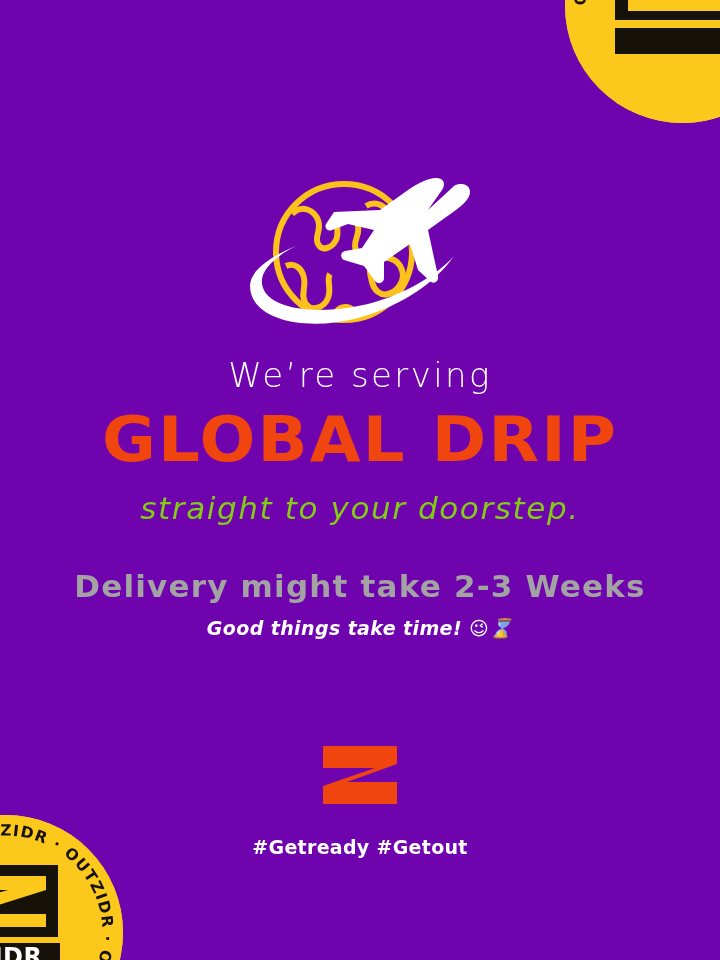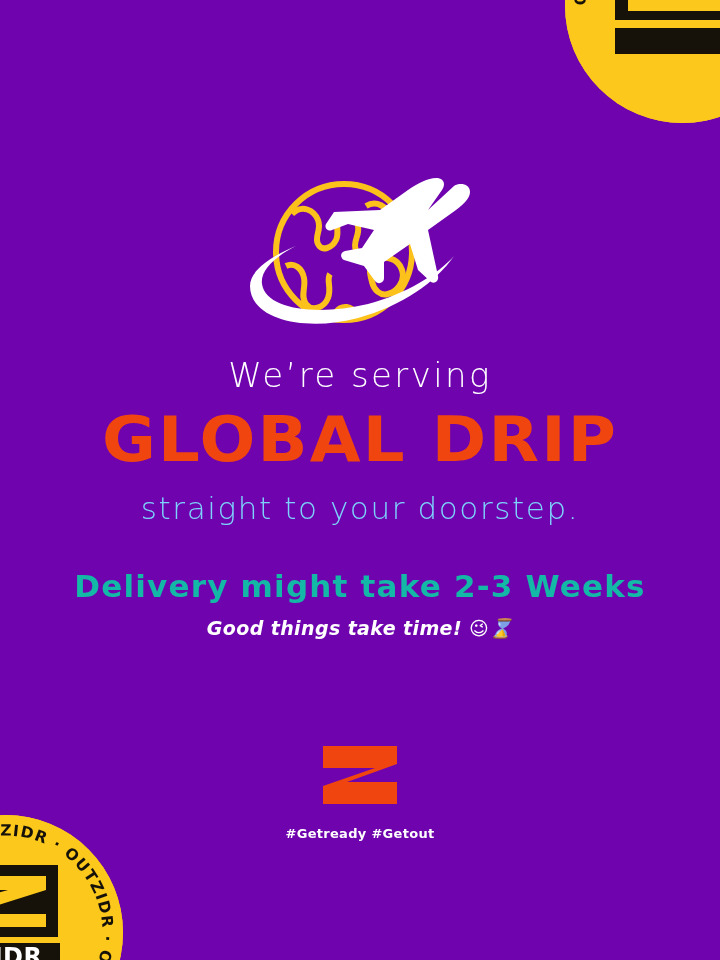--- a/index.html
+++ b/index.html
@@ -60,30 +60,31 @@
     color:#F0450F;
     font-family:"DejaVu Sans", sans-serif;
     font-size:62px;
     font-weight:bold;
     letter-spacing:2px;
     line-height:1;
     margin-top:17px;
     transform:scaleX(1.06);
   }
   .line-straight{
-    color:#7dd3fc;
+    color:#84cc16;
     font-size:31px;
     font-weight:300;
     letter-spacing:1.6px;
     line-height:1;
     margin-top:22px;
     font-family:"DejaVu Sans", sans-serif;
+    font-style:italic;
   }
   .line-delivery{
-    color:#14b8a6;
+    color:#a3a3a3;
     font-size:31px;
     font-weight:bold;
     letter-spacing:1.2px;
     line-height:1;
     margin-top:47px;
     font-family:"DejaVu Sans", sans-serif;
   }
   .line-good{
     color:#ffffff;
     font-size:19px;
@@ -101,24 +102,24 @@
     left:0;right:0;top:744px;
     text-align:center;
   }
   .zmark{
     width:82px;height:62px;
     margin:0 auto;
     display:block;
   }
   .hashtags{
     color:#ffffff;
-    font-size:13px;
+    font-size:19px;
     font-weight:bold;
     letter-spacing:0.3px;
-    margin-top:20px;
+    margin-top:30px;
     font-family:"DejaVu Sans", sans-serif;
   }
 </style>
 </head>
 <body>
 
 <div class="poster">
 
   <div class="badge badge-tr">
     <svg viewBox="0 0 235 235" aria-hidden="true">

